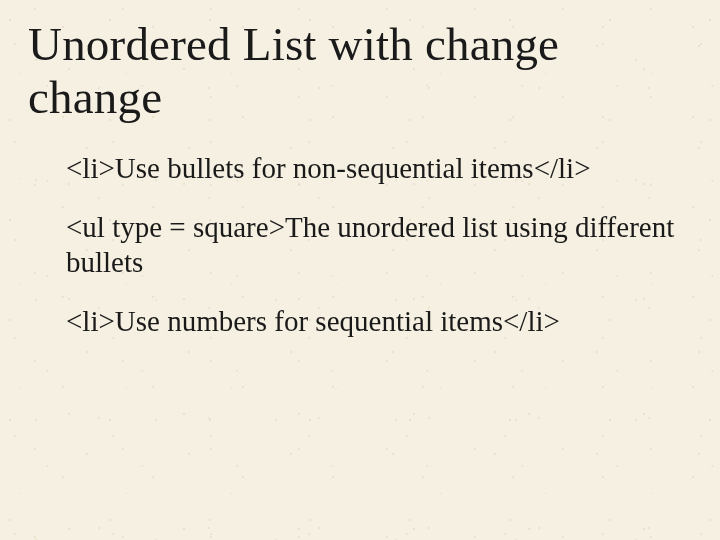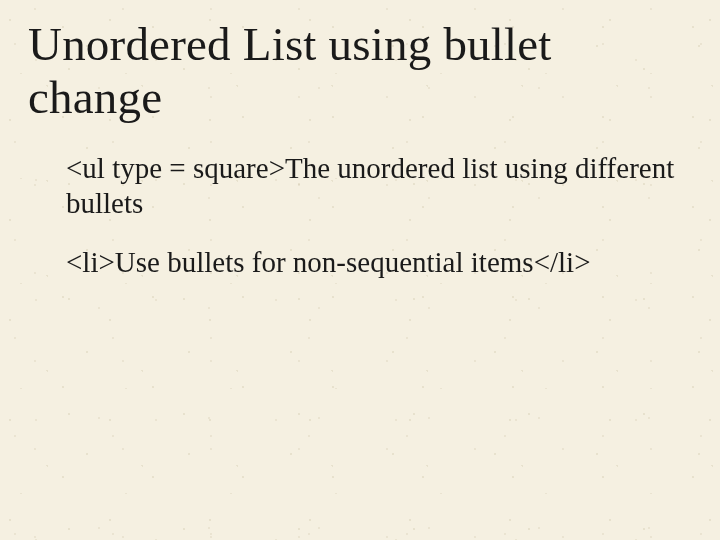--- a/index.html
+++ b/index.html
@@ -35,18 +35,19 @@
     .body-line {
       font-size: 29px;
       line-height: 1.2;
       font-weight: 400;
       margin-bottom: 24px;
     }
   </style>
 </head>
 <body>
 
-<div class="title">Unordered List using bullet change</div>
+<div class="title">Unordered List with change change</div>
 
 <div class="body-block">
+  <div class="body-line">&lt;li&gt;Use bullets for non-sequential items&lt;/li&gt;</div>
   <div class="body-line">&lt;ul type = square&gt;The unordered list using different bullets</div>
-  <div class="body-line">&lt;li&gt;Use bullets for non-sequential items&lt;/li&gt;</div>
+  <div class="body-line">&lt;li&gt;Use numbers for sequential items&lt;/li&gt;</div>
 </div>
 
 </body></html>

